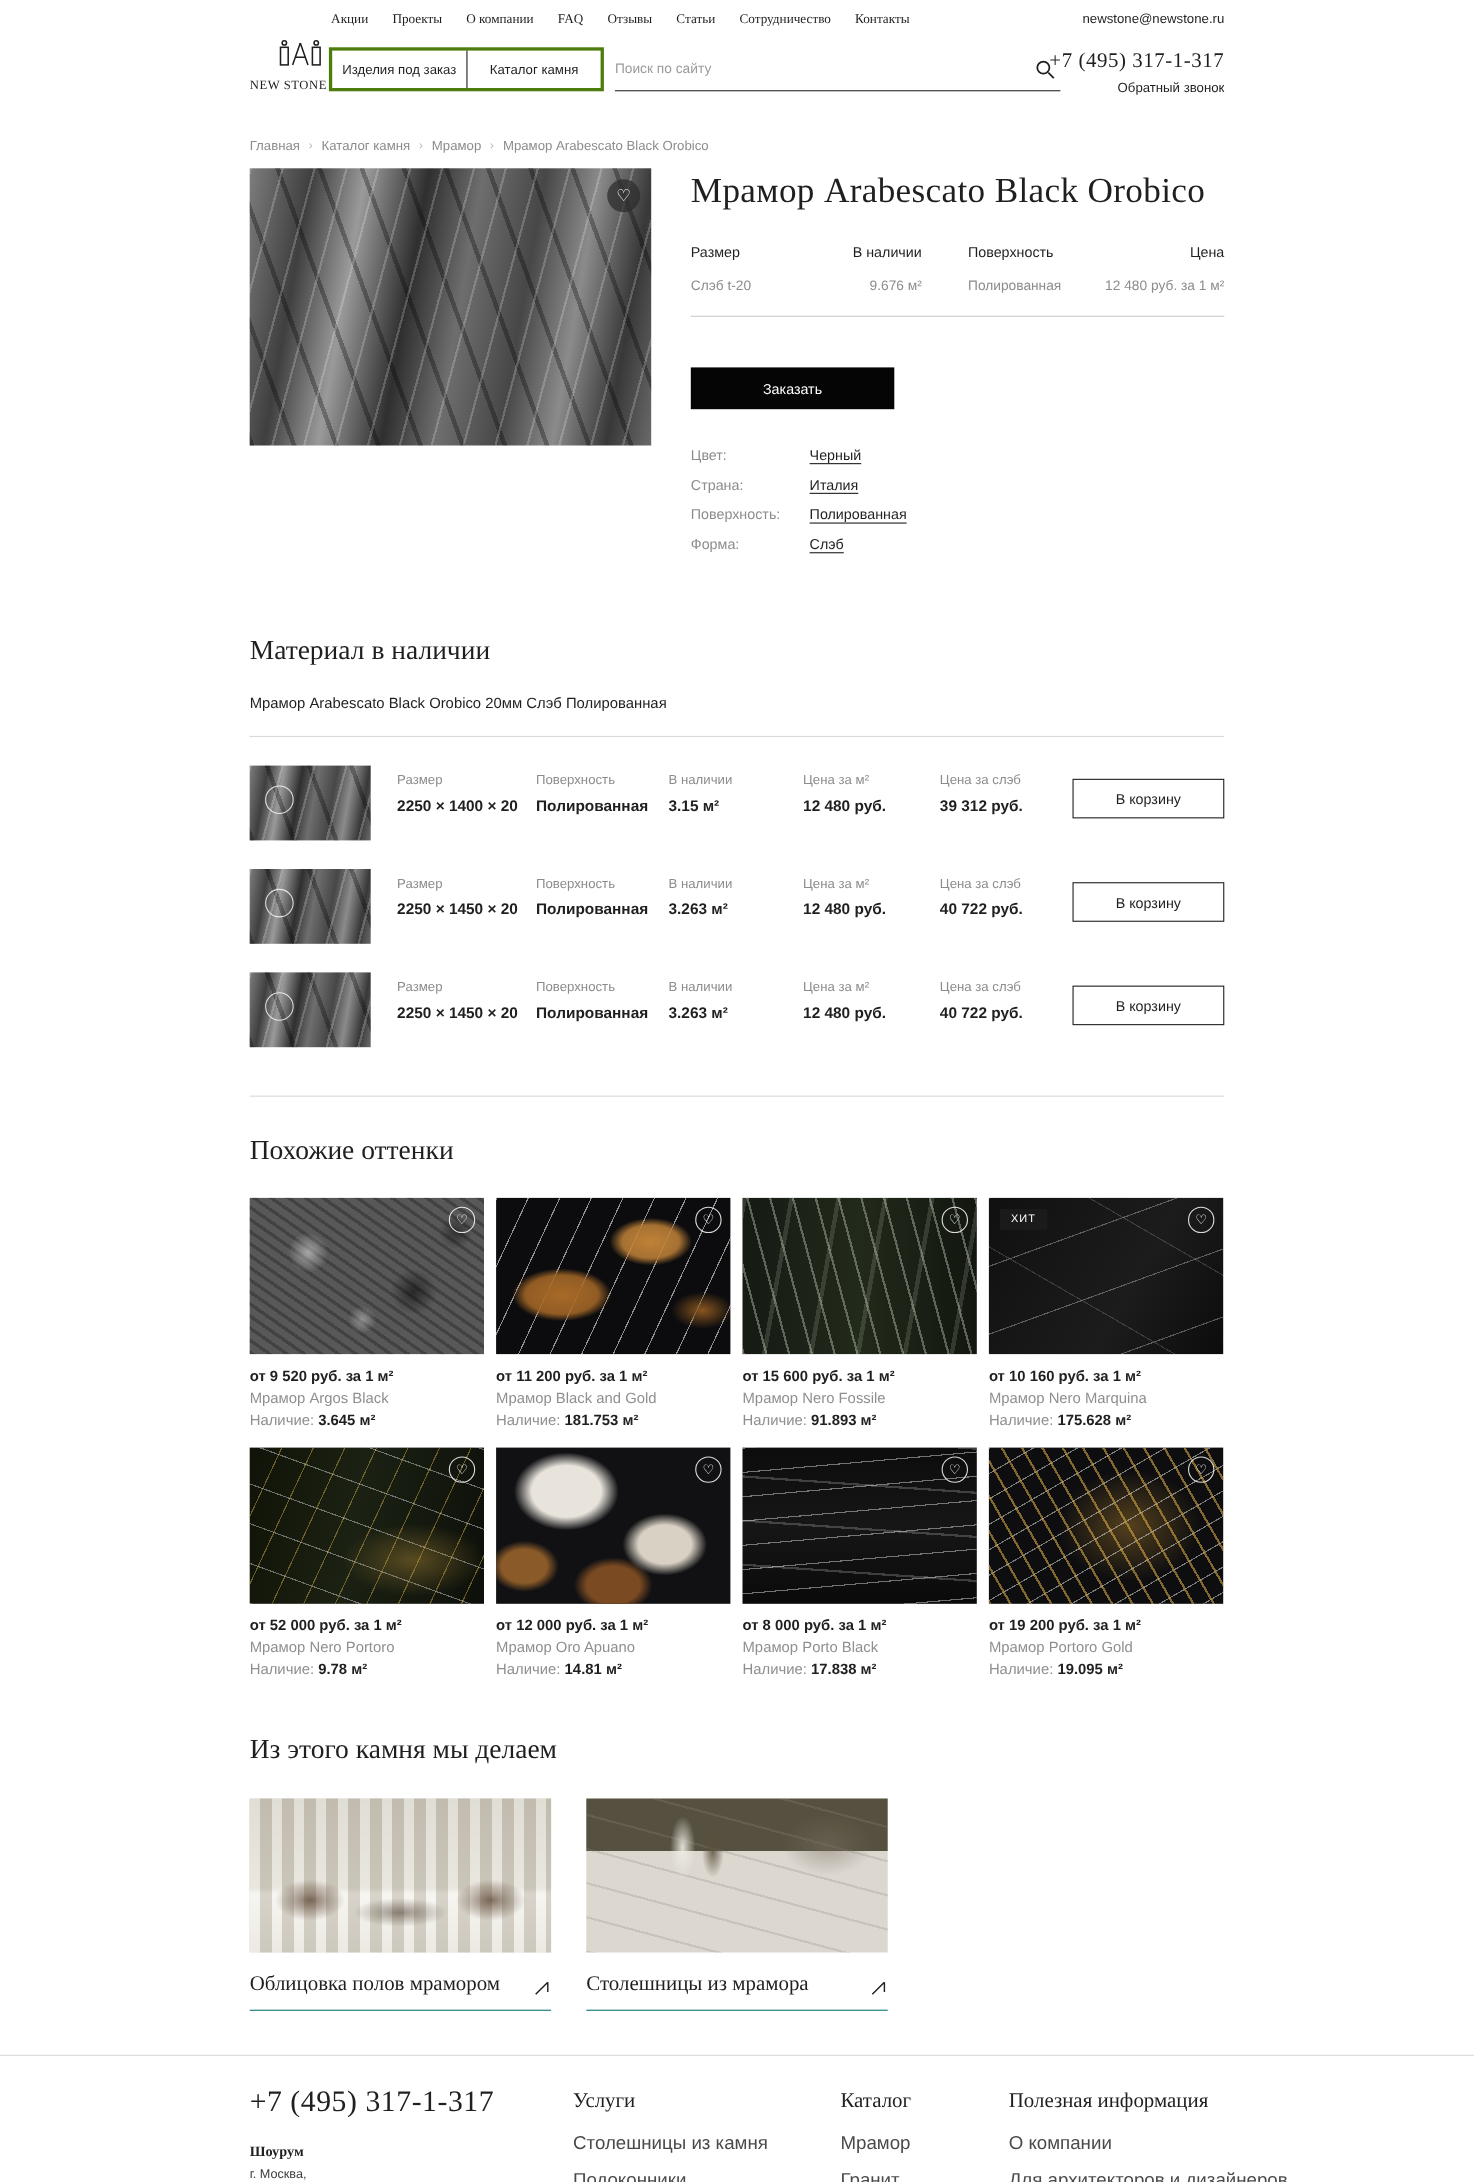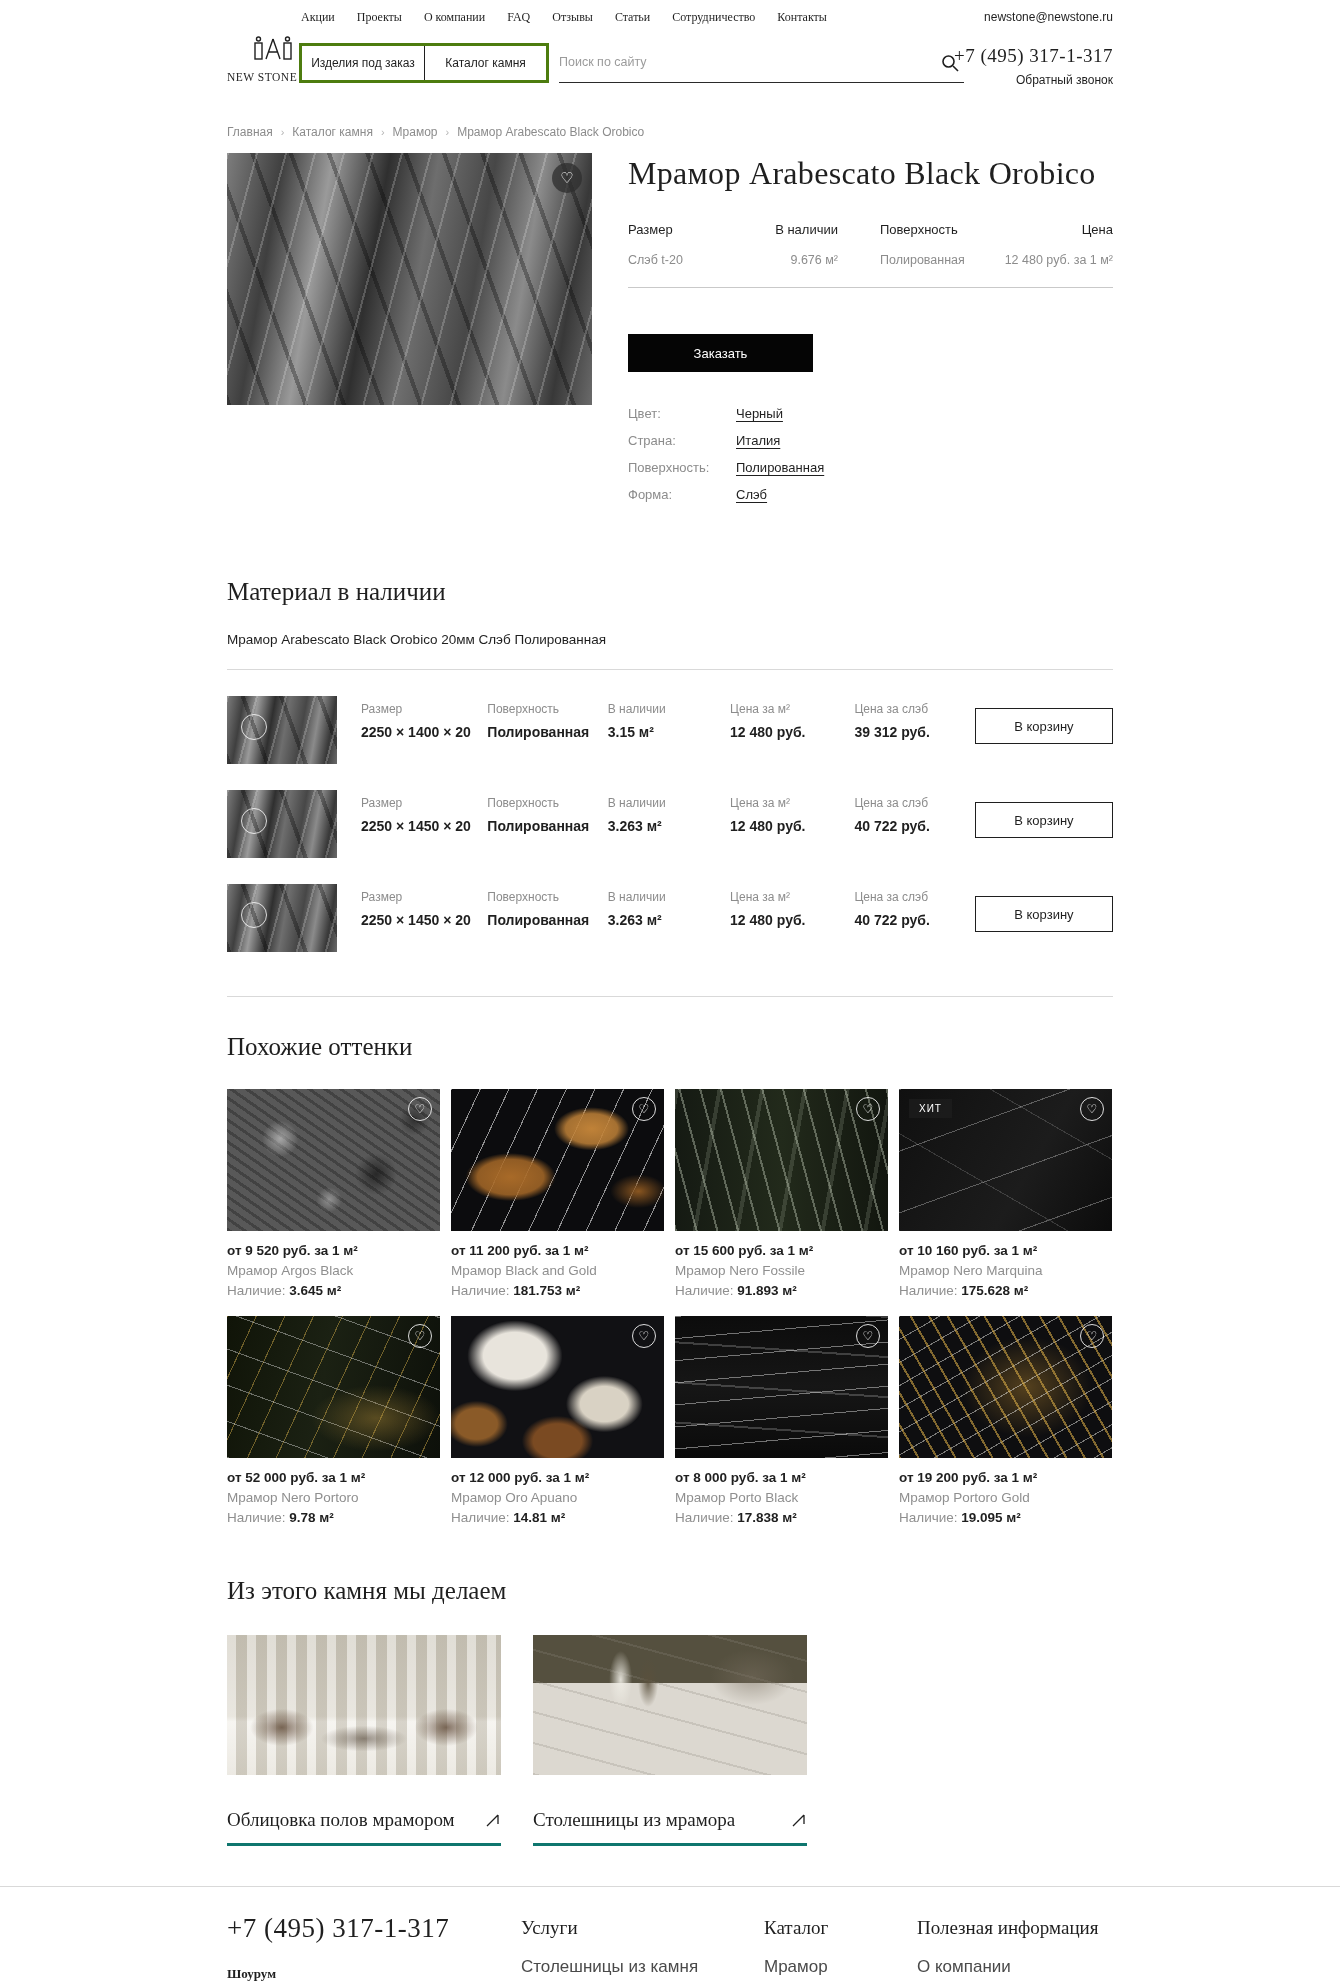--- a/index.html
+++ b/index.html
@@ -76,21 +76,21 @@
   .cprice { font-size:13.5px; font-weight:bold; margin-top:12px; }
   .cname { font-size:13.5px; color:#8f8f8f; margin-top:5px; }
   .cstock { font-size:13.5px; color:#8f8f8f; margin-top:5px; }
   .cstock b { color:#1f1f1f; }
 
   
   .made { margin-top:52px; }
   .pcards { margin:30px 0 0 227px; width:886px; display:grid; grid-template-columns:repeat(3,274px); column-gap:32px; }
   .pcard { cursor:pointer; }
   .pimg { width:274px; height:140px; }
-  .pcap { display:flex; justify-content:space-between; align-items:center; margin-top:34px; padding-bottom:12px; border-bottom:3px solid #0f766e; }
+  .pcap { display:flex; justify-content:space-between; align-items:flex-end; margin-top:18px; padding-bottom:12px; border-bottom:1px solid #0f766e; }
   .pcap .t { font-family:"Liberation Serif",serif; font-size:19px; }
   .arrow-ic { width:16px; height:16px; }
 
   
   .footer { margin-top:40px; border-top:1px solid #d9d9d9; }
   .finner { position:relative; margin-left:227px; width:958px; padding:26px 0 30px 0; display:grid; grid-template-columns:294px 243px 153px 1fr; }
   .fphone { font-family:"Liberation Serif",serif; font-size:27px; letter-spacing:.5px; cursor:pointer; }
   .fblock { margin-top:22px; }
   .fblock .bt { font-family:"Liberation Serif",serif; font-size:13px; font-weight:bold; margin-bottom:6px; }
   .fblock .bl { font-size:11.5px; color:#3c3c3c; line-height:15px; }

